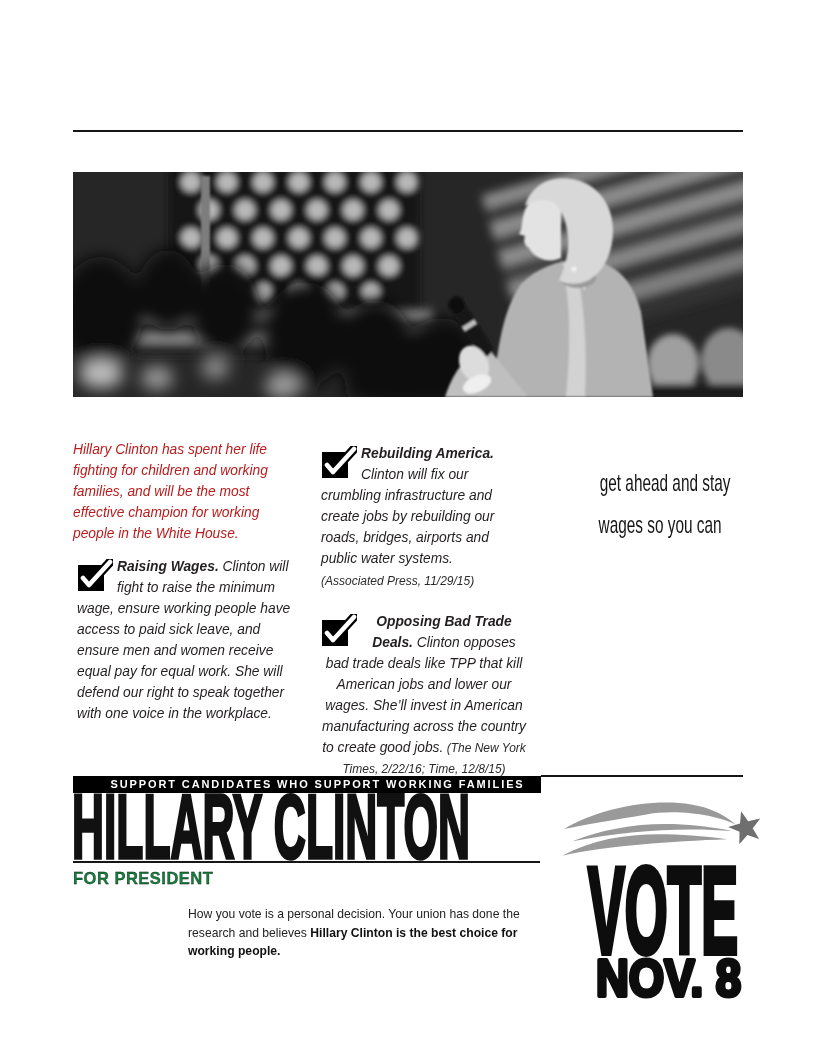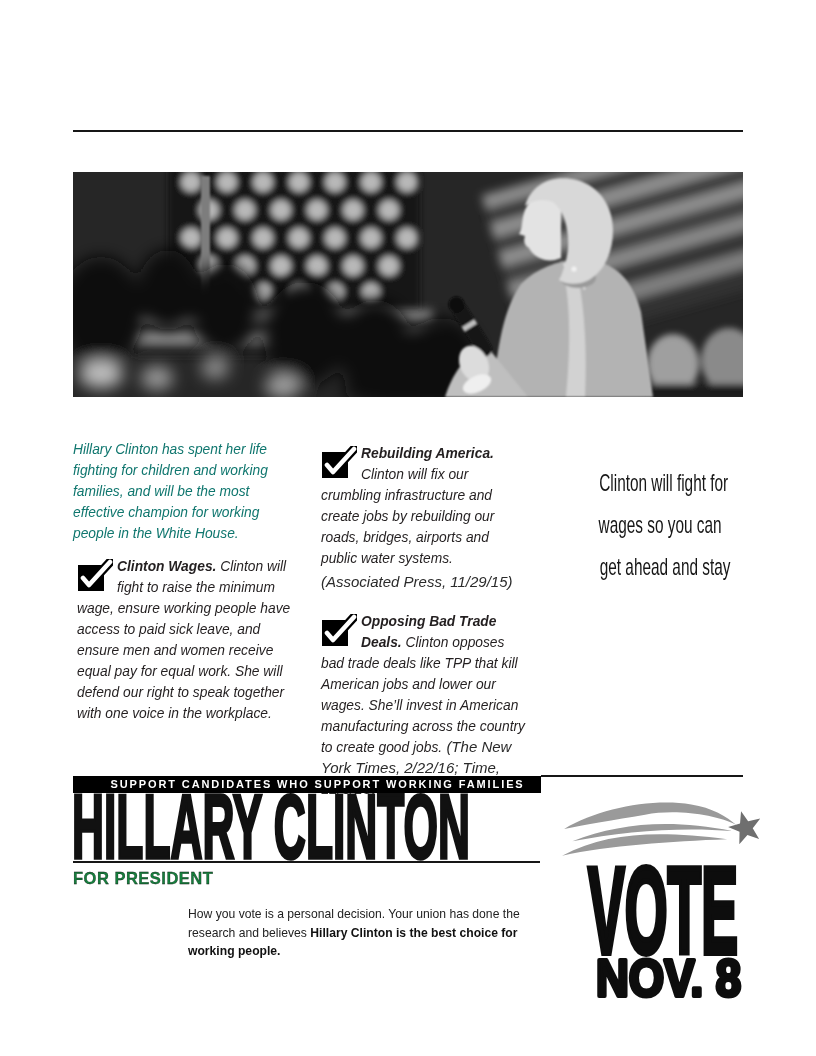--- a/index.html
+++ b/index.html
@@ -9,29 +9,29 @@
   .top-rule{left:73px;top:130px;width:670px;height:1.6px;}
   .footer-rule-right{left:541px;top:775px;width:202px;height:1.6px;}
   .mid-rule{left:73px;top:861px;width:467px;height:1.8px;}
 
   .photo{position:absolute;left:73px;top:172px;width:670px;height:225px;background:#232323;}
   .photo svg{display:block;}
 
   .col{position:absolute;font-size:13.8px;line-height:21px;}
   .col1{left:73px;top:439px;width:223px;}
   .col2{left:317px;top:439px;width:214px;}
-  .intro{margin:0;font-style:italic;color:#0f766e;}
+  .intro{margin:0;font-style:italic;color:#b91c1c;}
   .item{margin:0;}
   .item p{margin:4px;font-style:italic;}
   .m-top{margin-top:12px;}
-  .m-top2{margin-top:20px;}
+  .m-top2{margin-top:20px;text-align:center;}
   .check{float:left;width:36px;height:33px;margin:3px 4px 0 0;}
   .ih{font-weight:bold;}
   .ih::after{content:" ";}
-  .cite{font-size:15px;line-height:19px;color:#2b2b2b;}
+  .cite{font-size:12px;line-height:19px;color:#2b2b2b;}
   .cite-block{display:block;margin-top:3px;}
   .cite-inline::before{content:" ";}
 
   .col3{position:absolute;left:563px;top:462px;width:194px;text-align:center;
         font-size:24px;line-height:42px;color:#161616;}
   .q-line span{display:inline-block;transform:scaleX(.64);transform-origin:center;white-space:nowrap;}
 
   .banner{position:absolute;left:73px;top:776px;width:468px;height:17px;background:#000;
           color:#fff;font-size:11px;font-weight:bold;letter-spacing:1.9px;line-height:17.5px;
           padding-left:21px;box-sizing:border-box;white-space:nowrap;text-align:center;}
@@ -171,21 +171,21 @@
   </div>
 
   <div class="col col1">
     <p class="intro">Hillary Clinton has spent her life fighting for children and working families, and will be the most effective champion for working people in the White House.</p>
     <div class="item m-top">
       <p>
         <svg class="check" viewBox="0 0 36 33">
           <rect x="1" y="6" width="26" height="26" fill="#000"></rect>
           <polyline points="6,19 12,26 33,3" fill="none" stroke="#000" stroke-width="9" stroke-linecap="round" stroke-linejoin="round"></polyline>
           <polyline points="6,19 12,26 33,3" fill="none" stroke="#fff" stroke-width="4.6" stroke-linecap="round" stroke-linejoin="round"></polyline>
-        </svg><b class="ih">Clinton Wages.</b><span>Clinton will fight to raise the minimum wage, ensure working people have access to paid sick leave, and ensure men and women receive equal pay for equal work. She will defend our right to speak together with one voice in the workplace.</span>
+        </svg><b class="ih">Raising Wages.</b><span>Clinton will fight to raise the minimum wage, ensure working people have access to paid sick leave, and ensure men and women receive equal pay for equal work. She will defend our right to speak together with one voice in the workplace.</span>
       </p>
     </div>
   </div>
 
   <div class="col col2">
     <div class="item">
       <p>
         <svg class="check" viewBox="0 0 36 33">
           <rect x="1" y="6" width="26" height="26" fill="#000"></rect>
           <polyline points="6,19 12,26 33,3" fill="none" stroke="#000" stroke-width="9" stroke-linecap="round" stroke-linejoin="round"></polyline>
@@ -199,23 +199,22 @@
         <svg class="check" viewBox="0 0 36 33">
           <rect x="1" y="6" width="26" height="26" fill="#000"></rect>
           <polyline points="6,19 12,26 33,3" fill="none" stroke="#000" stroke-width="9" stroke-linecap="round" stroke-linejoin="round"></polyline>
           <polyline points="6,19 12,26 33,3" fill="none" stroke="#fff" stroke-width="4.6" stroke-linecap="round" stroke-linejoin="round"></polyline>
         </svg><b class="ih">Opposing Bad Trade Deals.</b><span>Clinton opposes bad trade deals like TPP that kill American jobs and lower our wages. She’ll invest in American manufacturing across the country to create good jobs.</span><span class="cite cite-inline">(The New York Times, 2/22/16; Time, 12/8/15)</span>
       </p>
     </div>
   </div>
 
   <div class="col3">
-    <div class="q-line"><span>Clinton will fight for</span></div>
+    <div class="q-line"><span>get ahead and stay</span></div>
     <div class="q-line"><span>wages so you can</span></div>
-    <div class="q-line"><span>get ahead and stay</span></div>
   </div>
 
   <div class="rule footer-rule-right"></div>
   <div class="banner">
     <span>SUPPORT CANDIDATES WHO SUPPORT WORKING FAMILIES</span>
   </div>
 
   <svg class="headline-svg" width="480" height="76" viewBox="0 0 480 76">
     <text x="1" y="67" font-size="90" fill="#111" stroke="#111" stroke-width="3.5" textLength="398" lengthAdjust="spacingAndGlyphs">HILLARY CLINTON</text>
   </svg>

